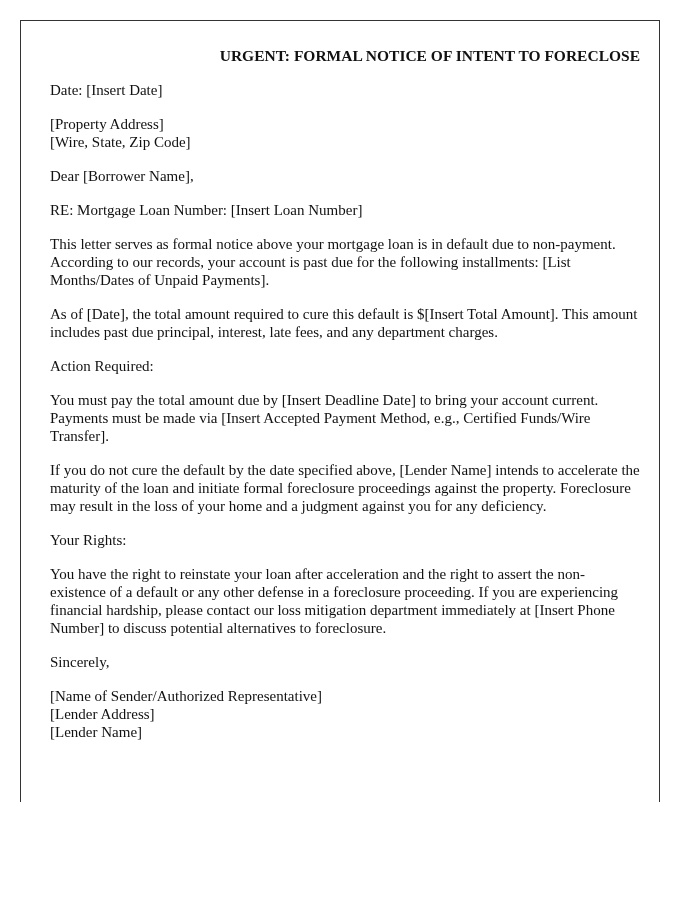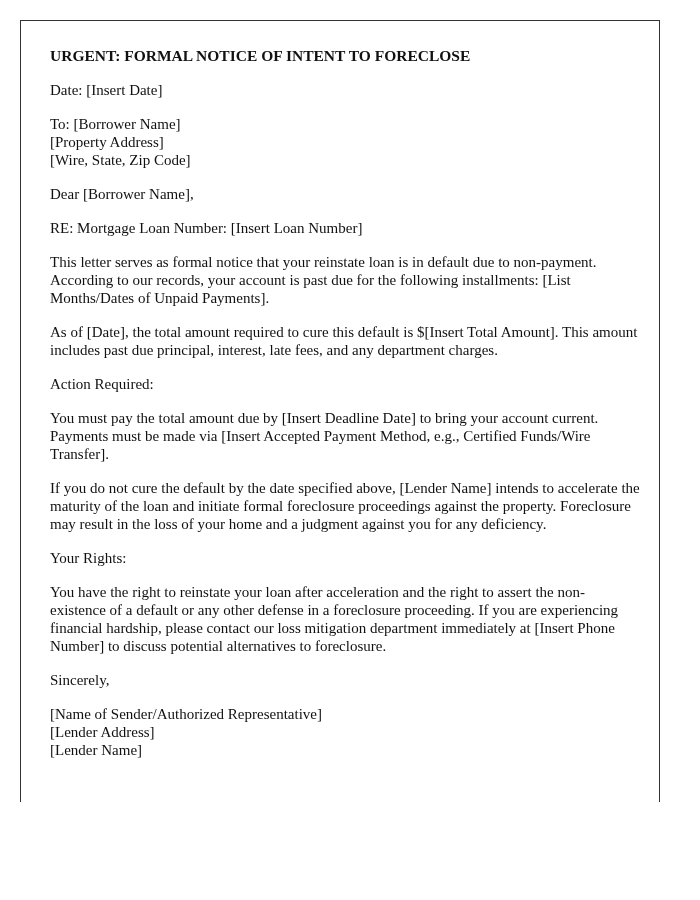--- a/index.html
+++ b/index.html
@@ -18,42 +18,41 @@
   .content {
     position: absolute;
     left: 29px; top: 26px;
     width: 590px;
     font-family: "Liberation Serif", "DejaVu Serif", serif;
     font-size: 15px;
     line-height: 18px;
     color: #111111;
   }
   .content p { margin: 0 0 16px 0; }
-  .title { font-weight: bold; font-size: 15.5px; margin: 0 0 16px 0; }
+  .title { font-weight: bold; font-size: 15.5px; margin: 0 0 16px 0; text-align: right; }
   .heading { font-weight: normal; margin: 0 0 16px 0; }
   .block p { margin: 0; }
   .block { margin-bottom: 16px; }
 </style>
 </head>
 <body>
 
 <div class="page">
   <div class="content">
     <p class="title">URGENT: FORMAL NOTICE OF INTENT TO FORECLOSE</p>
     <p>Date: [Insert Date]</p>
 
     <div class="block">
-      <p>To: [Borrower Name]</p>
       <p>[Property Address]</p>
       <p>[Wire, State, Zip Code]</p>
     </div>
 
     <p>Dear [Borrower Name],</p>
     <p>RE: Mortgage Loan Number: [Insert Loan Number]</p>
-    <p>This letter serves as formal notice that your reinstate loan is in default due to non-payment. According to our records, your account is past due for the following installments: [List Months/Dates of Unpaid Payments].</p>
+    <p>This letter serves as formal notice above your mortgage loan is in default due to non-payment. According to our records, your account is past due for the following installments: [List Months/Dates of Unpaid Payments].</p>
     <p>As of [Date], the total amount required to cure this default is $[Insert Total Amount]. This amount includes past due principal, interest, late fees, and any department charges.</p>
 
     <p class="heading">Action Required:</p>
     <p>You must pay the total amount due by [Insert Deadline Date] to bring your account current. Payments must be made via [Insert Accepted Payment Method, e.g., Certified Funds/Wire Transfer].</p>
 
     <p>If you do not cure the default by the date specified above, [Lender Name] intends to accelerate the maturity of the loan and initiate formal foreclosure proceedings against the property. Foreclosure may result in the loss of your home and a judgment against you for any deficiency.</p>
 
     <p class="heading">Your Rights:</p>
     <p>You have the right to reinstate your loan after acceleration and the right to assert the non-existence of a default or any other defense in a foreclosure proceeding. If you are experiencing financial hardship, please contact our loss mitigation department immediately at [Insert Phone Number] to discuss potential alternatives to foreclosure.</p>
 

